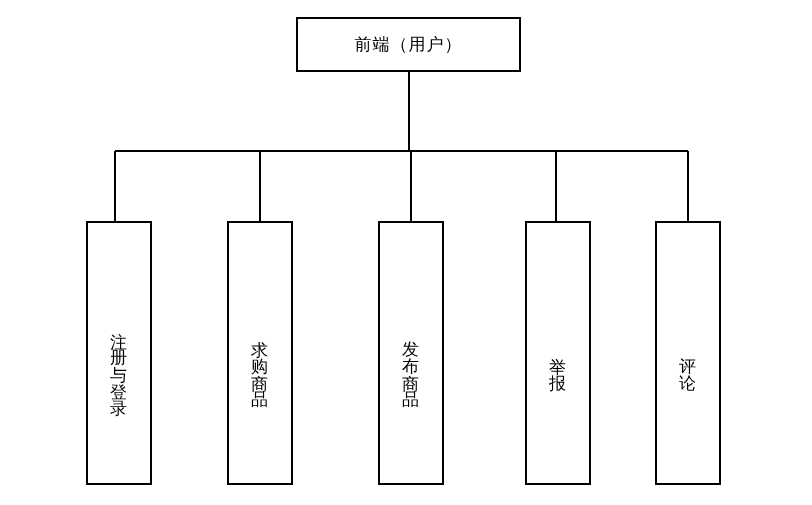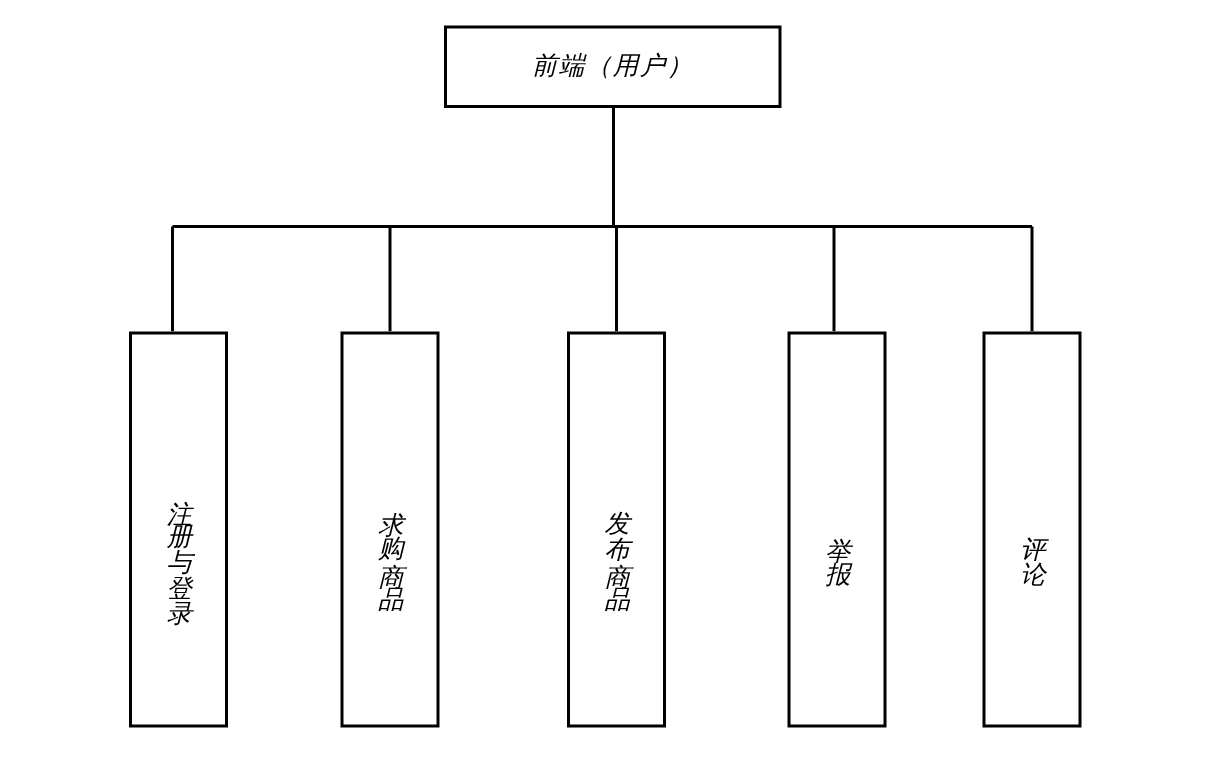--- a/index.html
+++ b/index.html
@@ -11,21 +11,20 @@
     width: 812px;
     height: 505px;
     font-family: "DejaVu Serif", serif;
     overflow: hidden;
   }
   #canvas {
     position: relative;
     width: 812px;
     height: 427px;
     background: #ffffff;
-    font-style: italic;
   }
   svg.connectors {
     position: absolute;
     left: 0;
     top: 0;
     width: 812px;
     height: 505px;
     pointer-events: none;
   }
   .node {

